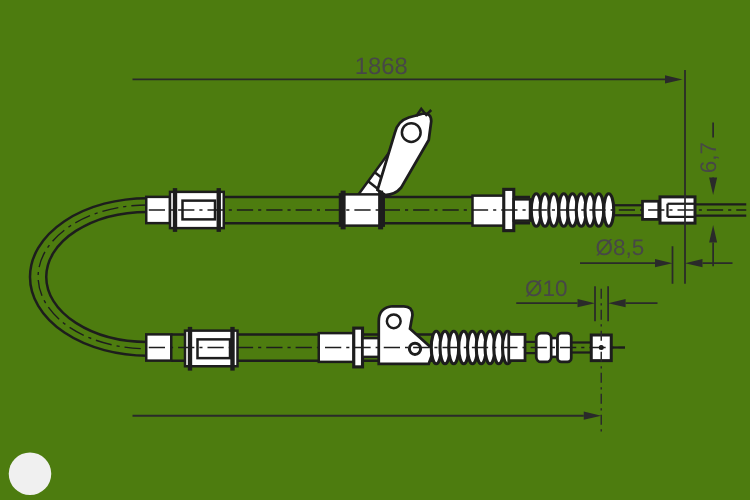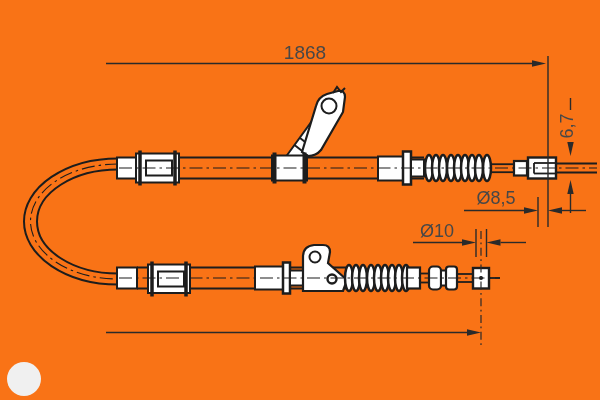--- a/index.html
+++ b/index.html
@@ -1,16 +1,16 @@
 <!DOCTYPE html>
 <html><head>
 <meta charset="utf-8">
 <style>
   html,body{margin:0;padding:0;background:#fff;}
-  .stage{width:600px;height:400px;position:relative;background:#f97316;overflow:hidden;
+  .stage{width:600px;height:400px;position:relative;background:#4d7c0f;overflow:hidden;
          font-family:"Liberation Sans", sans-serif;}
   svg{display:block;}
   text{font-family:"Liberation Sans", sans-serif;fill:#474747;}
 </style>
 </head>
 <body>
 
 <div class="stage">
 <svg width="600" height="400" viewBox="0 0 600 400">
 

